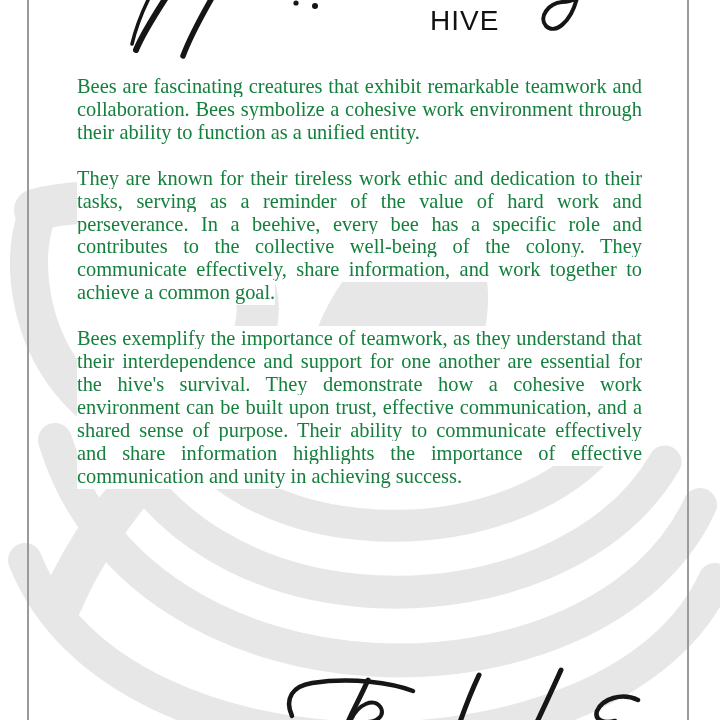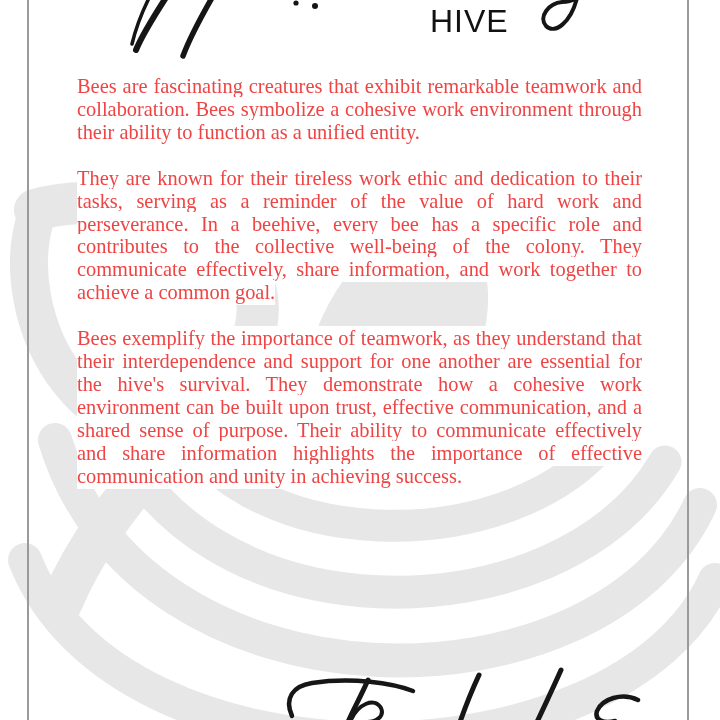--- a/index.html
+++ b/index.html
@@ -9,31 +9,31 @@
   }
   .border-line{position:absolute;top:0;bottom:0;width:2px;background:#9a9a9a;z-index:6;}
   .border-left{left:27px;}
   .border-right{left:687px;}
   .watermark-svg{position:absolute;left:0;top:0;z-index:0;}
   .title-script-svg{position:absolute;left:0;top:0;z-index:3;}
   .signature-svg{position:absolute;left:0;top:0;z-index:4;}
   .hive-title{
     position:absolute;left:430px;top:1px;z-index:3;
     font-family:"Liberation Sans",sans-serif;
-    font-size:32px;line-height:40px;letter-spacing:1px;
+    font-size:28px;line-height:40px;letter-spacing:1px;
     color:#121212;font-weight:400;
   }
   .content{
     position:absolute;left:77px;top:75px;width:565px;z-index:2;
   }
   .para{
     margin:0 0 23px 0;
     font-size:20.4px;line-height:22.9px;
     text-align:justify;
-    color:#ef4444;
+    color:#15803d;
   }
   .linebg{
     background:#ffffff;
     padding:1px 0 2px 0;
     -webkit-box-decoration-break:clone;
     box-decoration-break:clone;
   }
 </style>
 </head>
 <body>

